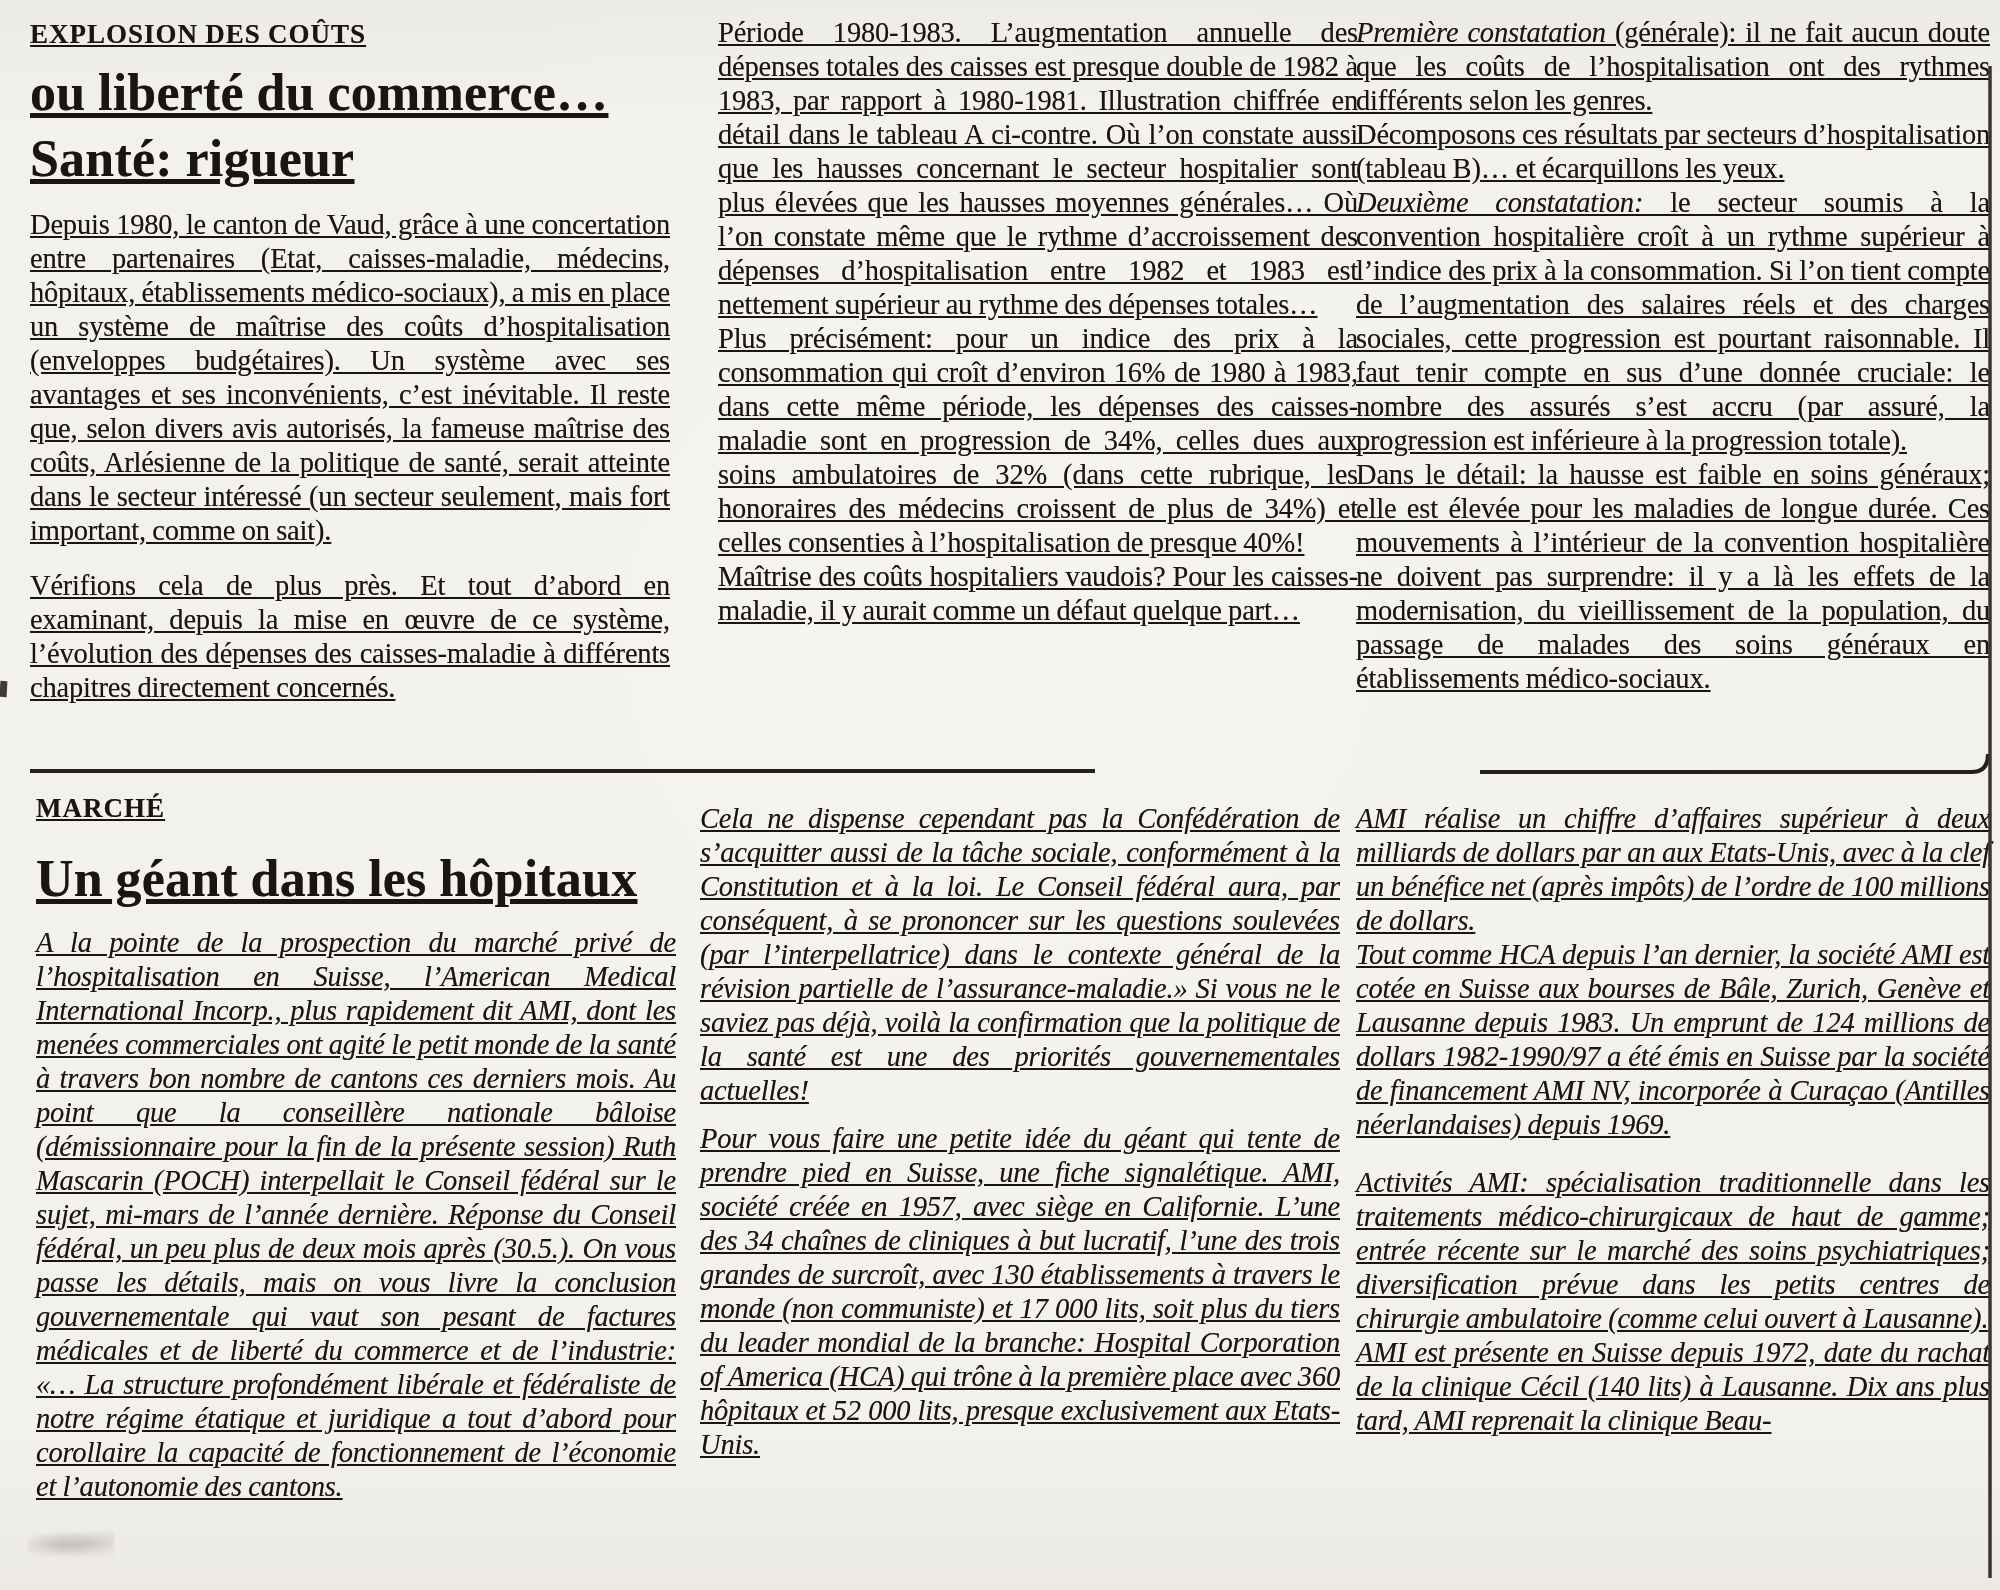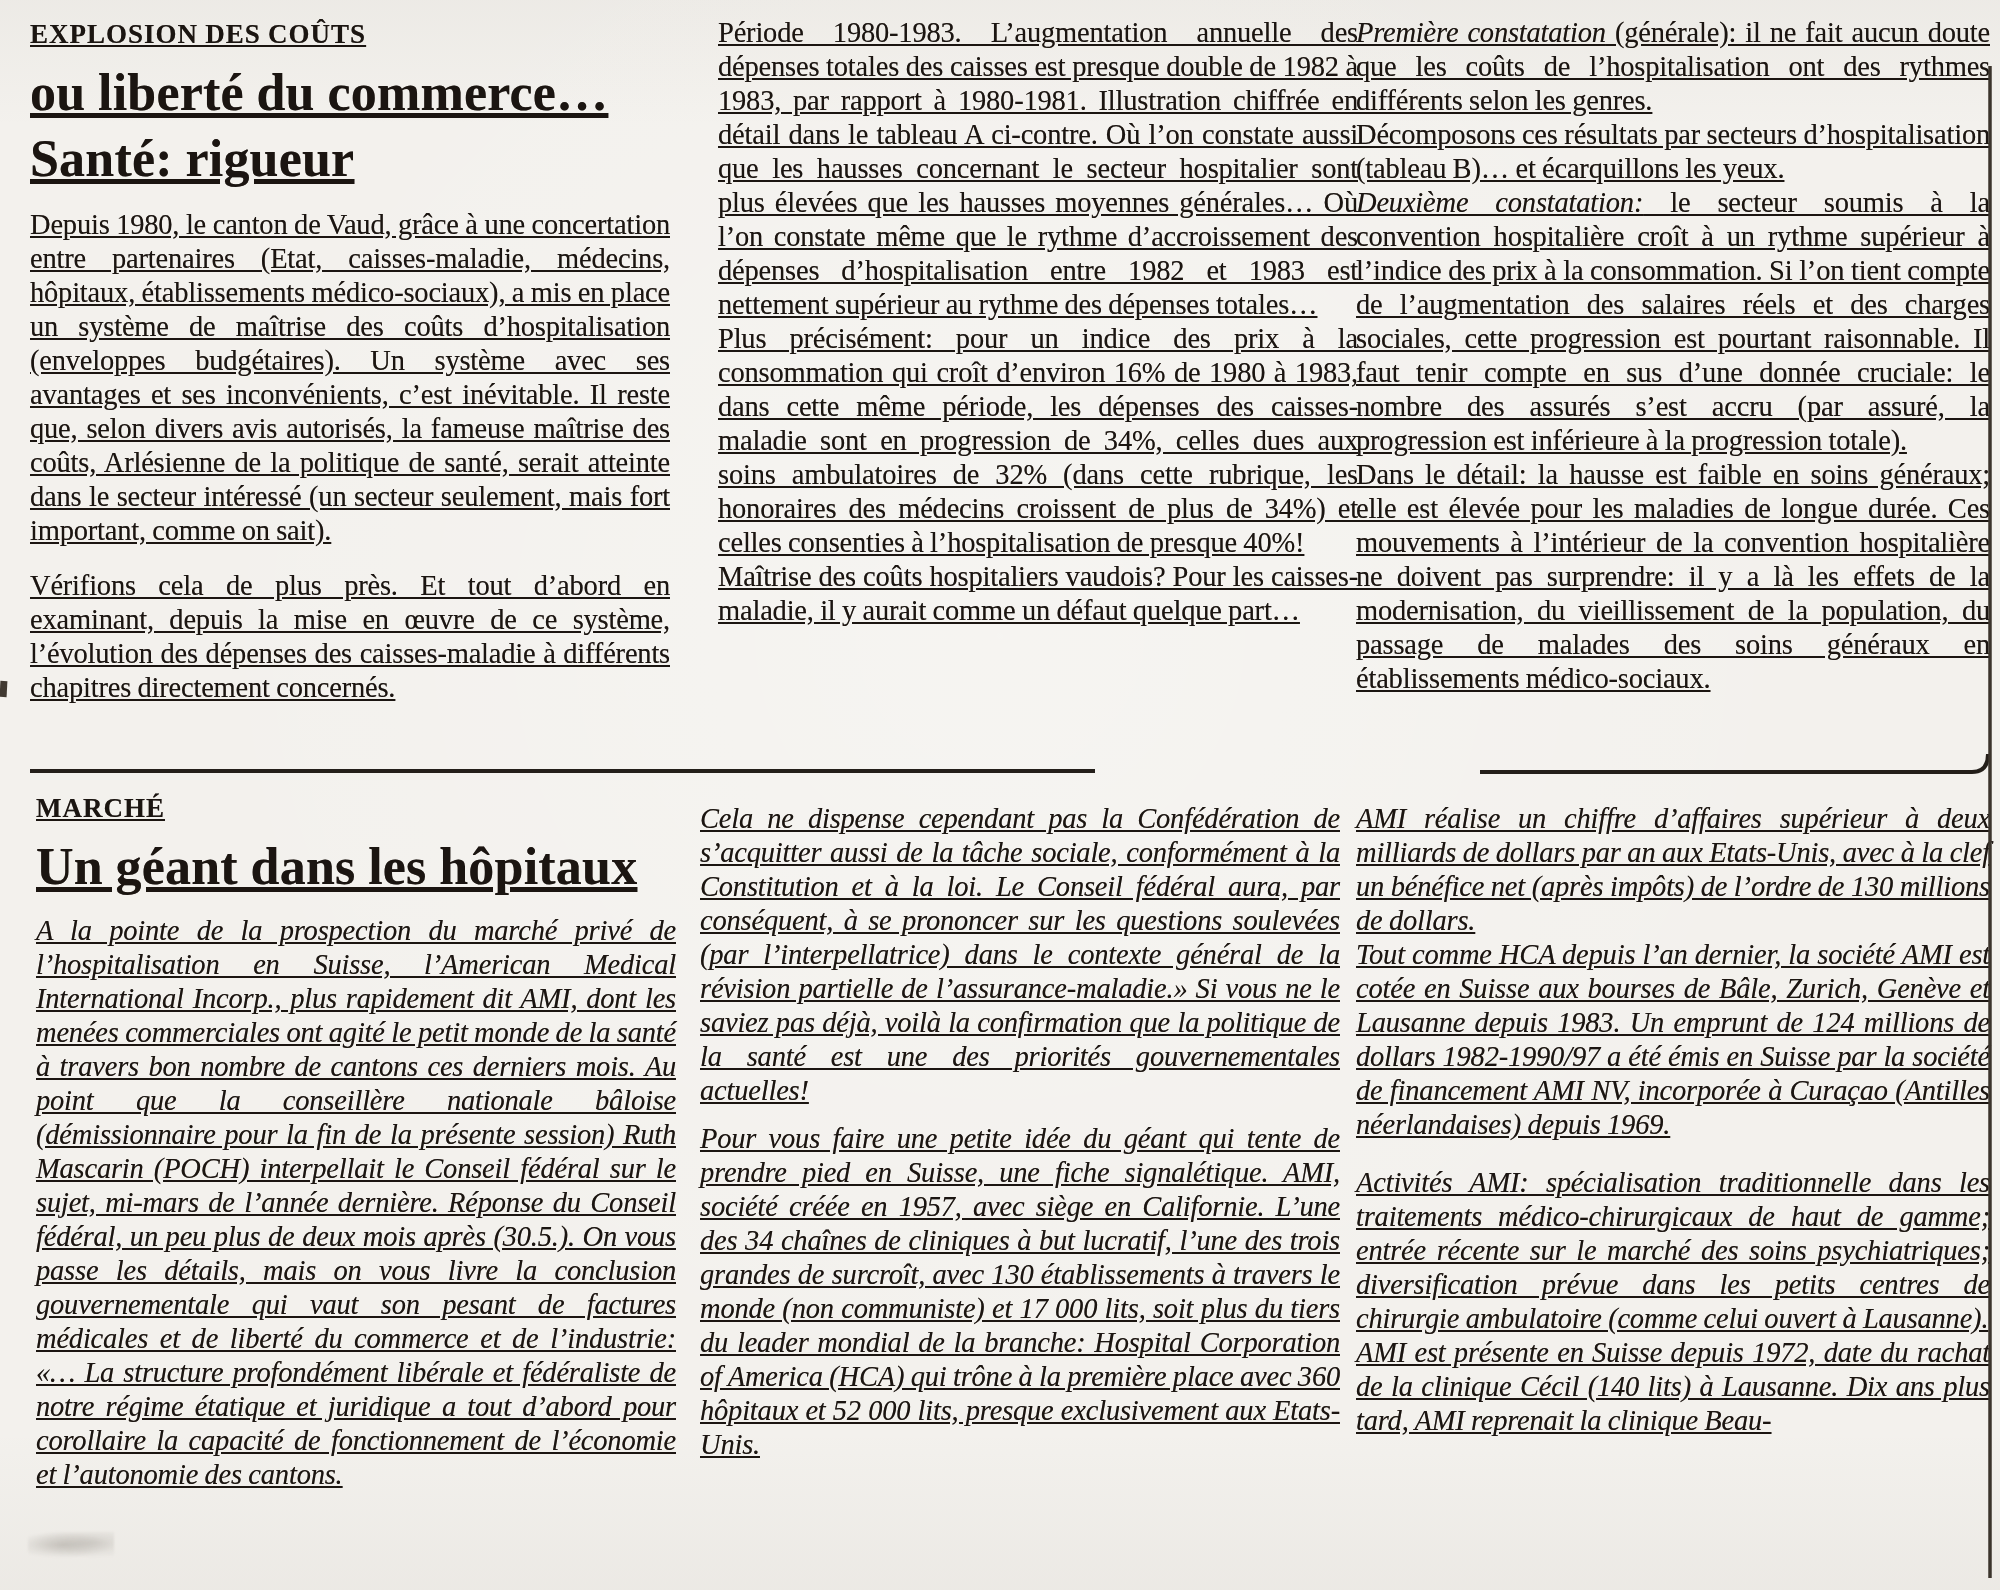--- a/index.html
+++ b/index.html
@@ -39,21 +39,21 @@
     text-align: left;
   }
   .headline {
     font-weight: bold;
     text-align: left;
     font-size: 52px;
     line-height: 66px;
     letter-spacing: 0.2px;
     margin-top: 10px;
   }
-  .headline.single { line-height: 62px; margin-top: 12px; }
+  .headline.single { line-height: 62px; margin-top: 24px; }
   .body-block { margin-top: 16px; }
   .para { margin: 0; }
   .para.gap1 { margin-top: 21px; }
   .para.gap2 { margin-top: 14px; }
   .para.gap3 { margin-top: 24px; }
   .lead { font-style: italic; }
   .italic-article .para, .italic-article .lead { font-style: italic; }
   .rules-overlay {
     position: absolute; left: 0; top: 0;
     pointer-events: none;
@@ -111,21 +111,21 @@
     <p class="para"><span>A la pointe de la prospection du marché privé de l’hospitalisation en Suisse, l’American Medical International Incorp., plus rapidement dit AMI, dont les menées commerciales ont agité le petit monde de la santé à travers bon nombre de cantons ces derniers mois. Au point que la conseillère nationale bâloise (démissionnaire pour la fin de la présente session) Ruth Mascarin (POCH) interpellait le Conseil fédéral sur le sujet, mi-mars de l’année dernière. Réponse du Conseil fédéral, un peu plus de deux mois après (30.5.). On vous passe les détails, mais on vous livre la conclusion gouvernementale qui vaut son pesant de factures médicales et de liberté du commerce et de l’industrie: «… La structure profondément libérale et fédéraliste de notre régime étatique et juridique a tout d’abord pour corollaire la capacité de fonctionnement de l’économie et l’autonomie des cantons.</span></p>
   </div>
 </div>
 
 <div class="col italic-article" style="left:700px; top:802px; width:640px;">
   <p class="para"><span>Cela ne dispense cependant pas la Confédération de s’acquitter aussi de la tâche sociale, conformément à la Constitution et à la loi. Le Conseil fédéral aura, par conséquent, à se prononcer sur les questions soulevées (par l’interpellatrice) dans le contexte général de la révision partielle de l’assurance-maladie.» Si vous ne le saviez pas déjà, voilà la confirmation que la politique de la santé est une des priorités gouvernementales actuelles!</span></p>
   <p class="para gap2"><span>Pour vous faire une petite idée du géant qui tente de prendre pied en Suisse, une fiche signalétique. AMI, société créée en 1957, avec siège en Californie. L’une des 34 chaînes de cliniques à but lucratif, l’une des trois grandes de surcroît, avec 130 établissements à travers le monde (non communiste) et 17 000 lits, soit plus du tiers du leader mondial de la branche: Hospital Corporation of America (HCA) qui trône à la première place avec 360 hôpitaux et 52 000 lits, presque exclusivement aux Etats-Unis.</span></p>
 </div>
 
 <div class="col italic-article" style="left:1356px; top:802px; width:634px;">
-  <p class="para"><span>AMI réalise un chiffre d’affaires supérieur à deux milliards de dollars par an aux Etats-Unis, avec à la clef un bénéfice net (après impôts) de l’ordre de 130 millions de dollars.</span></p>
+  <p class="para"><span>AMI réalise un chiffre d’affaires supérieur à deux milliards de dollars par an aux Etats-Unis, avec à la clef un bénéfice net (après impôts) de l’ordre de 100 millions de dollars.</span></p>
   <p class="para"><span>Tout comme HCA depuis l’an dernier, la société AMI est cotée en Suisse aux bourses de Bâle, Zurich, Genève et Lausanne depuis 1983. Un emprunt de 124 millions de dollars 1982-1990/97 a été émis en Suisse par la société de financement AMI NV, incorporée à Curaçao (Antilles néerlandaises) depuis 1969.</span></p>
   <p class="para gap3"><span>Activités AMI: spécialisation traditionnelle dans les traitements médico-chirurgicaux de haut de gamme; entrée récente sur le marché des soins psychiatriques; diversification prévue dans les petits centres de chirurgie ambulatoire (comme celui ouvert à Lausanne).</span></p>
   <p class="para"><span>AMI est présente en Suisse depuis 1972, date du rachat de la clinique Cécil (140 lits) à Lausanne. Dix ans plus tard, AMI reprenait la clinique Beau-</span></p>
 </div>
 
 <svg class="rules-overlay" width="2000" height="1590" viewBox="0 0 2000 1590">
   <line x1="30" y1="771" x2="1095" y2="771" stroke="#241f1a" stroke-width="4"></line>
   <path d="M1480 772 H1972 Q1988 772 1988 754" fill="none" stroke="#241f1a" stroke-width="4"></path>
   <line x1="1990" y1="66" x2="1990" y2="1578" stroke="#3b342c" stroke-width="3.5"></line>
 </svg>

